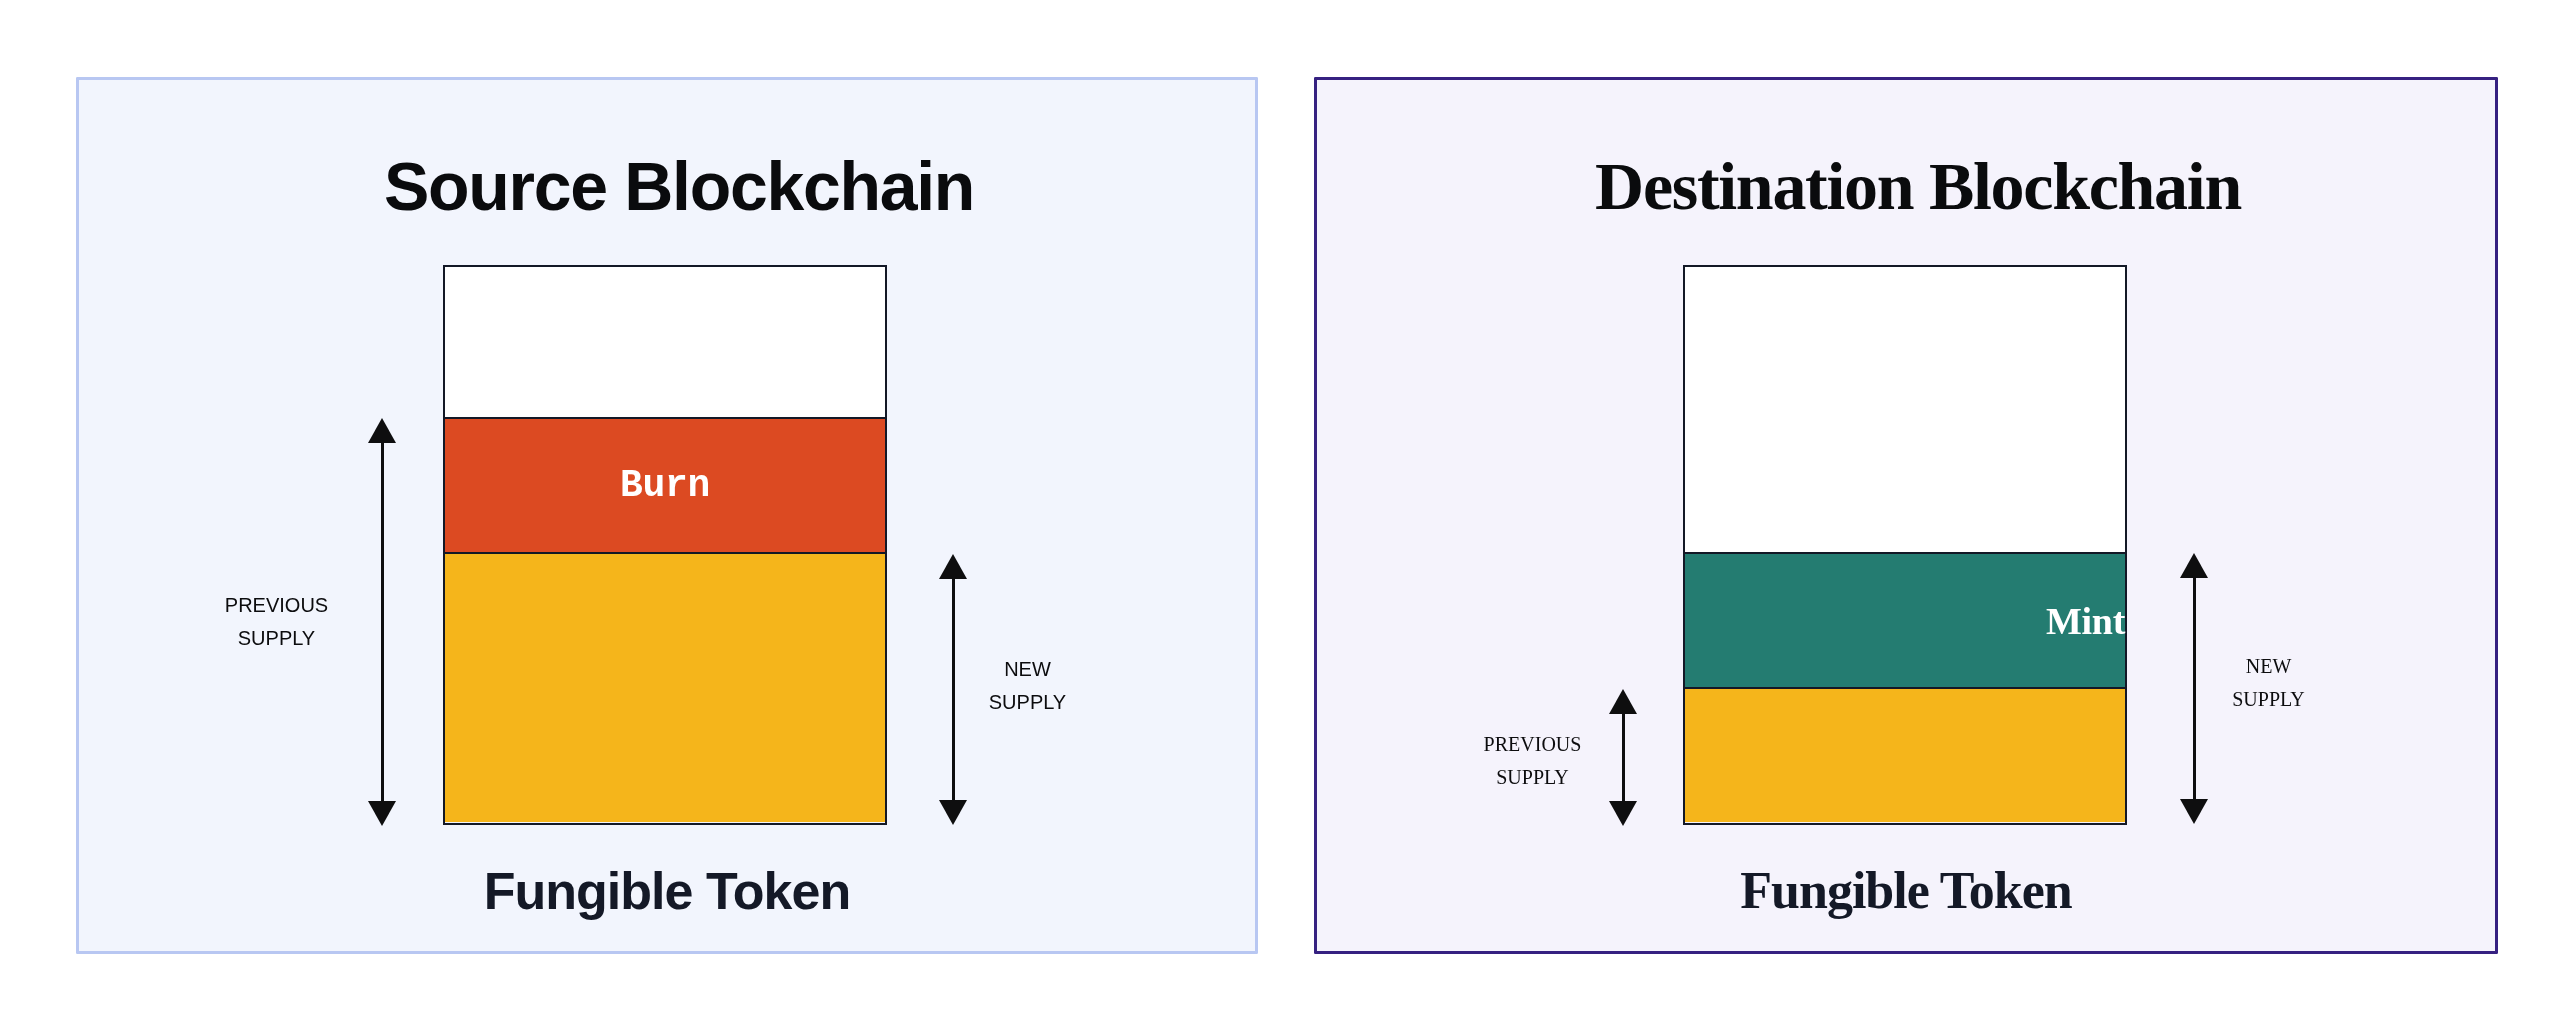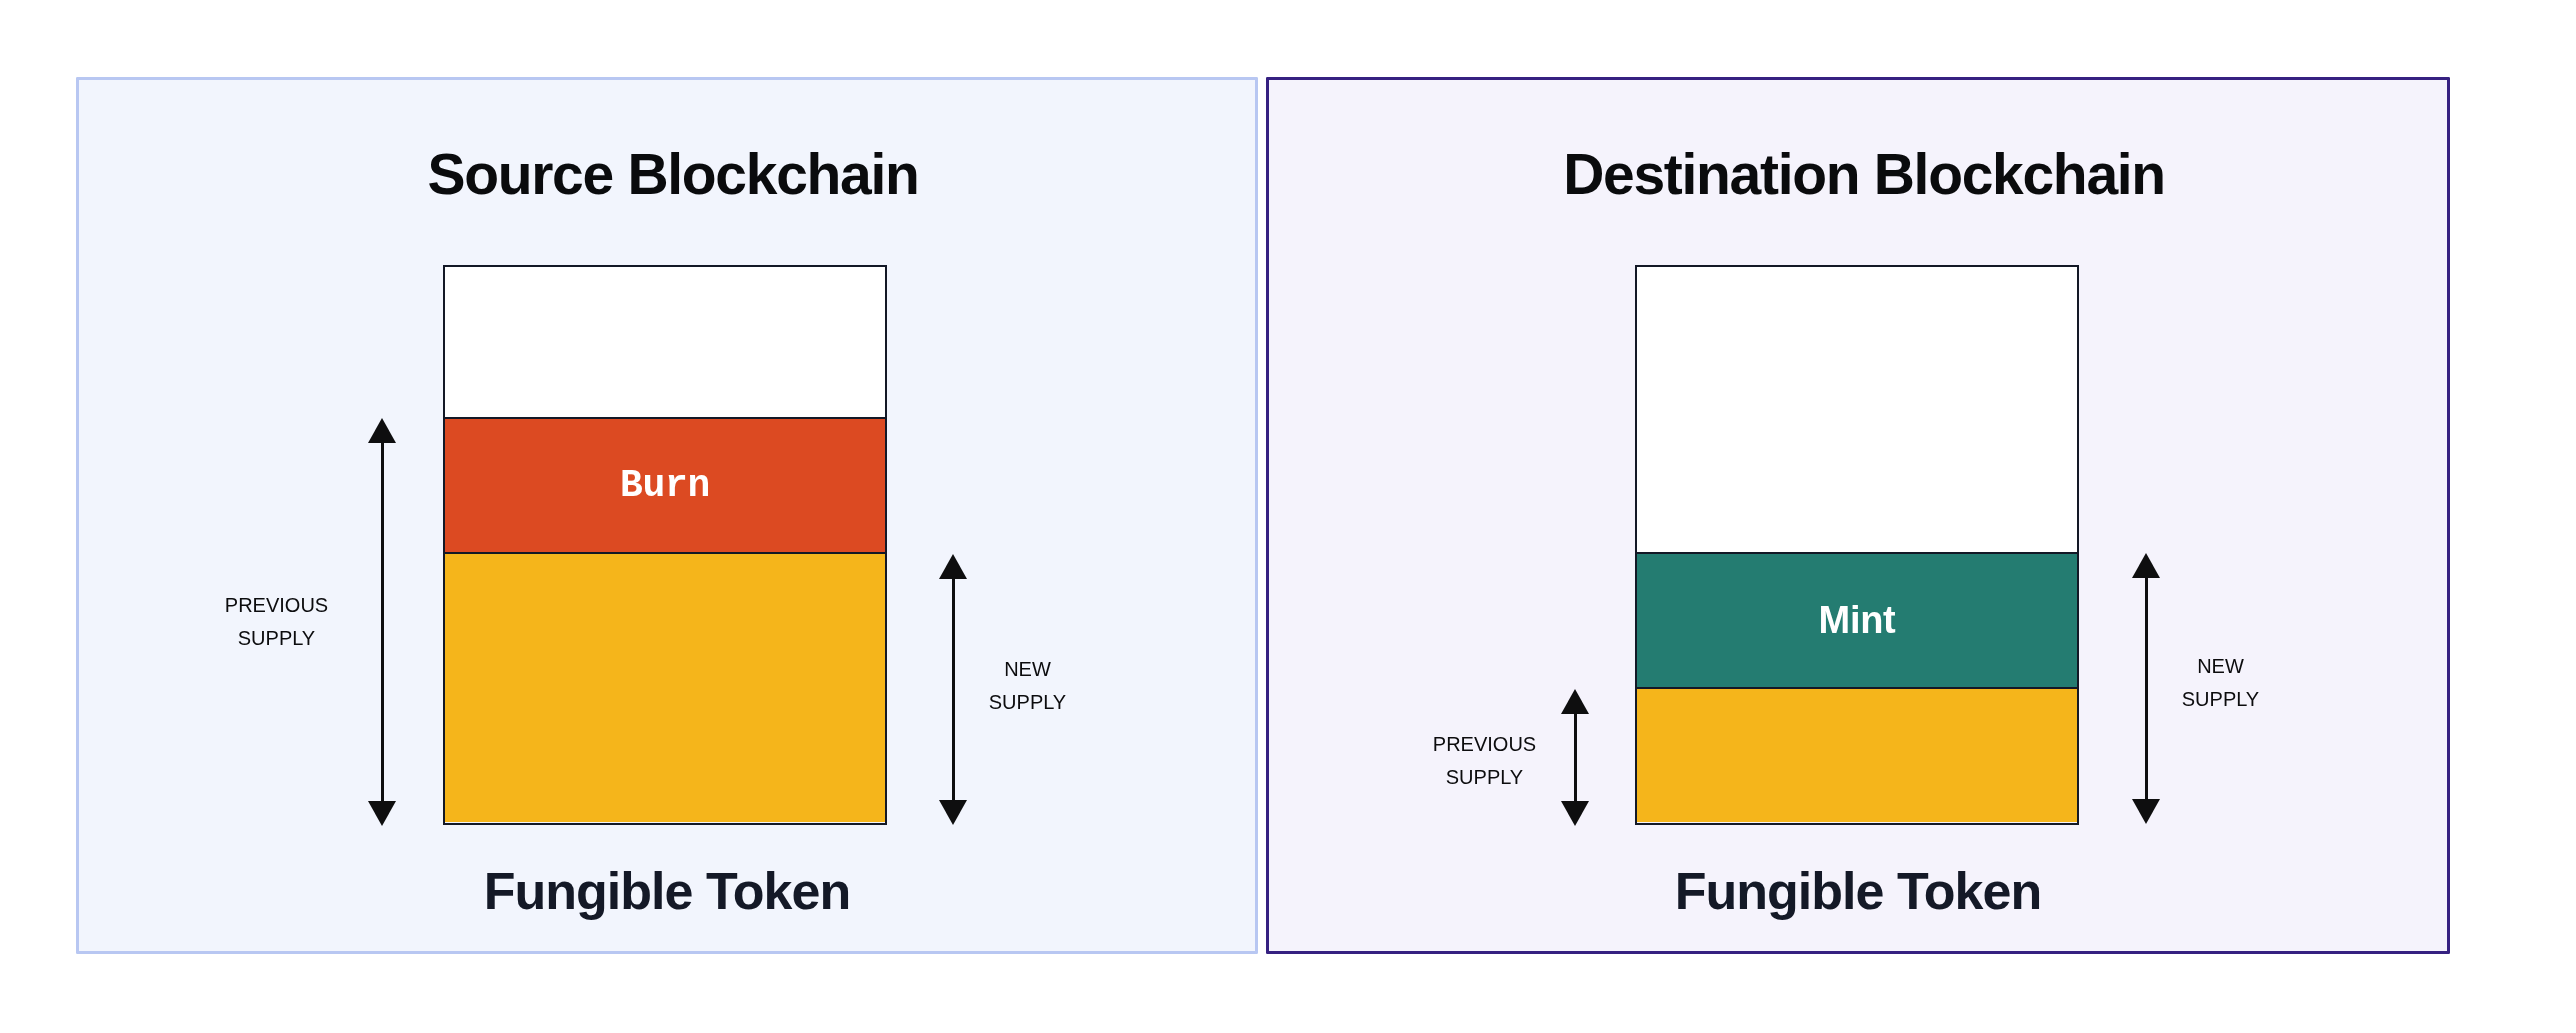--- a/index.html
+++ b/index.html
@@ -9,25 +9,25 @@
     font-family:"Liberation Sans","DejaVu Sans",sans-serif;
     overflow:hidden;
   }
   .canvas{position:relative;width:2576px;height:1033px;}
 
   .panel{
     position:absolute;top:77px;height:877px;
     border:3.9px solid;box-sizing:border-box;border-radius:1.3px;
   }
   .p0{left:76px;width:1182px;}
-  .p1{left:1266px;width:1184px;}
+  .p1{left:1314px;width:1184px;font-family:Liberation Serif, serif;}
 
   .panel-title{
-    position:absolute;top:57px;left:0;width:100%;margin:6px;
-    text-align:center;font-size:57px;font-weight:700;line-height:1.1;
+    position:absolute;top:57px;left:0;width:100%;margin:12px;
+    text-align:center;font-size:68px;font-weight:700;line-height:1.1;
     letter-spacing:-1.3px;color:#0A0B0D;
   }
 
   .bar{
     position:absolute;top:185px;width:444px;height:560px;
     border:2.6px solid #131826;box-sizing:border-box;
   }
   .p0 .bar{left:364px;}
   .p1 .bar{left:366px;}
   .seg{
@@ -105,21 +105,21 @@
     </div>
 
     <div class="token-label">Fungible Token</div>
   </section>
 
   <section class="panel p1" style="background-color: rgb(245, 243, 252); border-color: rgb(54, 33, 129);">
     <h2 class="panel-title">Destination Blockchain</h2>
 
     <div class="bar" style="border-color: rgb(19, 24, 38);">
       <div class="seg" style="height: 285px; background-color: rgb(255, 255, 255);"></div>
-      <div class="seg" style="height: 135px; background-color: rgb(36, 124, 113); border-top-color: rgb(19, 24, 38);">
+      <div class="seg" style="height: 135px; background-color: rgb(36, 124, 113); border-top-color: rgb(19, 24, 38); justify-content: flex-end;">
         <span class="seg-label">Mint</span>
       </div>
       <div class="seg" style="height: 135px; background-color: rgb(245, 181, 27); border-top-color: rgb(19, 24, 38);"></div>
     </div>
 
     <div class="arrow arrow-prev">
       <span class="head up"></span>
       <span class="shaft"></span>
       <span class="head down"></span>
     </div>

